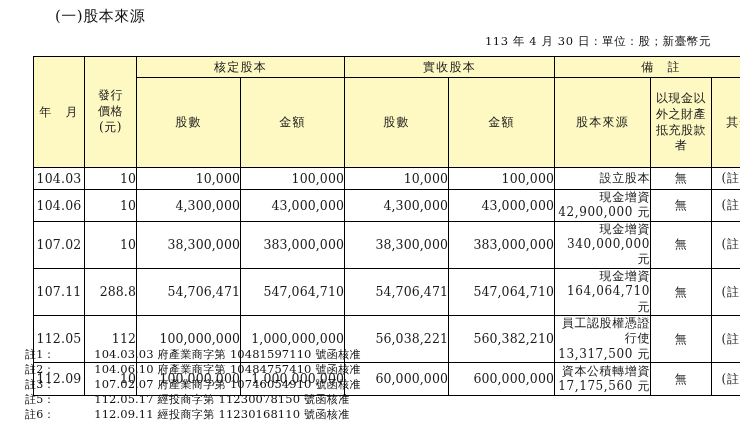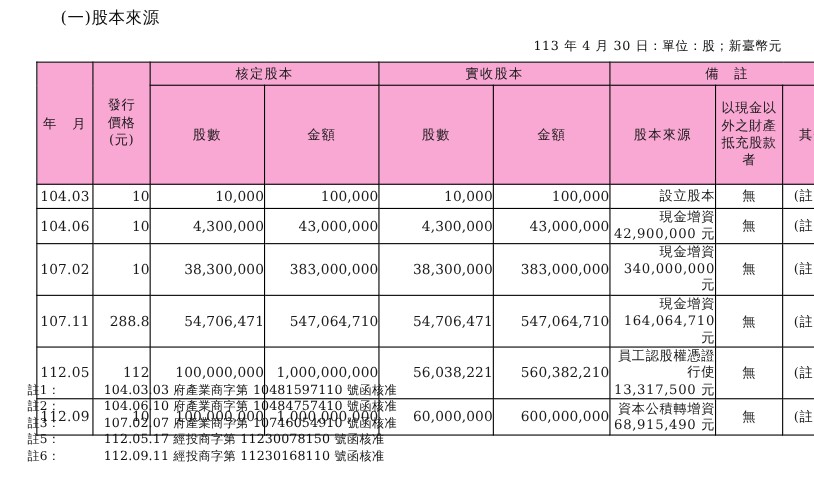--- a/index.html
+++ b/index.html
@@ -58,21 +58,21 @@
     table-layout: fixed;
     font-size: 11.5px;
   }
   table.cap th, table.cap td {
     border: 1px solid #000;
     padding: 0;
     vertical-align: middle;
     line-height: 1.22;
   }
   table.cap thead th {
-    background: #f9a8d4;
+    background: #fef9c3;
     font-weight: normal;
     text-align: center;
     letter-spacing: 1.2px;
     font-size: 12px;
   }
   .hdr-group {
     height: 21px;
   }
   .hdr-sub {
     height: 90px;
@@ -264,21 +264,21 @@
           </tr>
           <tr class="r-tall">
             <td class="c-ym">112.09</td>
             <td class="c-num">10</td>
             <td class="c-num">100,000,000</td>
             <td class="c-num">1,000,000,000</td>
             <td class="c-num">60,000,000</td>
             <td class="c-num">600,000,000</td>
             <td class="c-txt">
               <span class="src-two-line">資本公積轉增資</span>
-              <span class="src-two-line">68,915,490 元</span>
+              <span class="src-two-line">17,175,560 元</span>
             </td>
             <td class="c-center">無</td>
             <td class="c-center">(註 6)</td>
           </tr>
         </tbody>
     </table>
   </div>
 
   <div class="notes" id="notes">
       <span class="note-row"><span class="note-label">註1</span><span class="note-sep">：</span> <span class="note-date">104.03.03</span><span class="note-body"> 府產業商字第 </span><span class="note-num">10481597110</span><span class="note-tail"> 號函核准</span></span>

